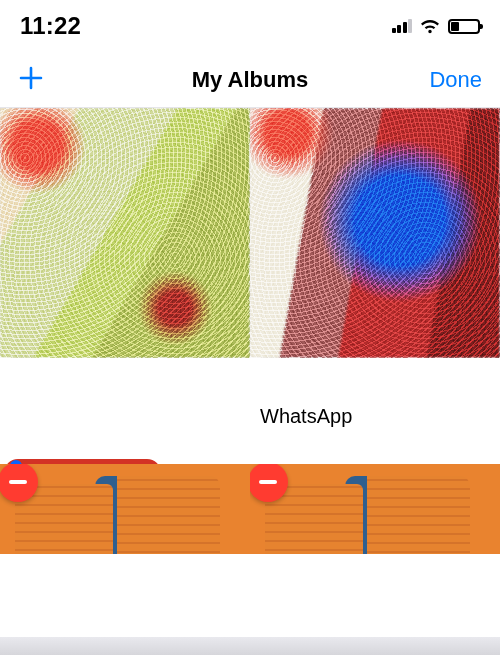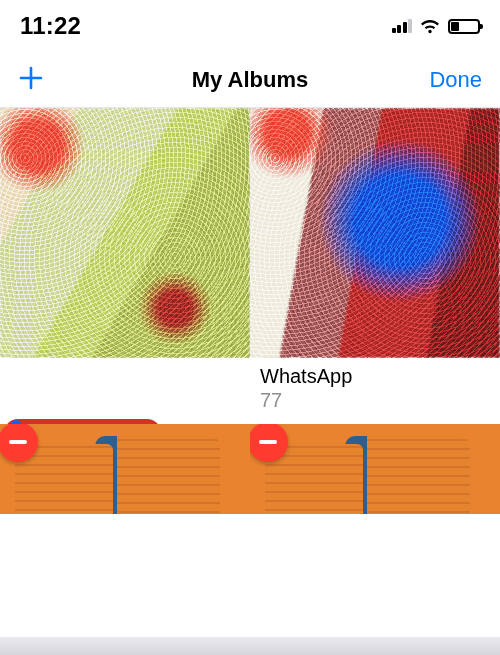--- a/index.html
+++ b/index.html
@@ -129,20 +129,21 @@
     opacity:.9;
   }
 
   .caption {
     padding: 6px 10px 12px 10px;
   }
   .caption-name {
     font-size: 20px;
     color: #000;
     line-height: 1.2;
+    margin-top: 40px;
   }
   .caption-count {
     font-size: 20px;
     color: #8e8e93;
     line-height: 1.2;
   }
 
   
   .edit-wrap {
     position:absolute;
@@ -274,21 +275,20 @@
     </div>
   </div>
 
   <div class="album">
     <div class="thumb">
       <div class="frosted-b"></div>
         <div class="noise"></div>
     </div>
     <div class="caption">
       <div class="caption-name">WhatsApp</div>
-      <div class="caption-count">77</div>
     </div>
   </div>
 
   <div class="album" style="height:90px; overflow:hidden;">
     <div class="thumb" style="height:200px;">
       <div class="strap"></div>
     </div>
     <div class="delete-badge"></div>
   </div>
 

